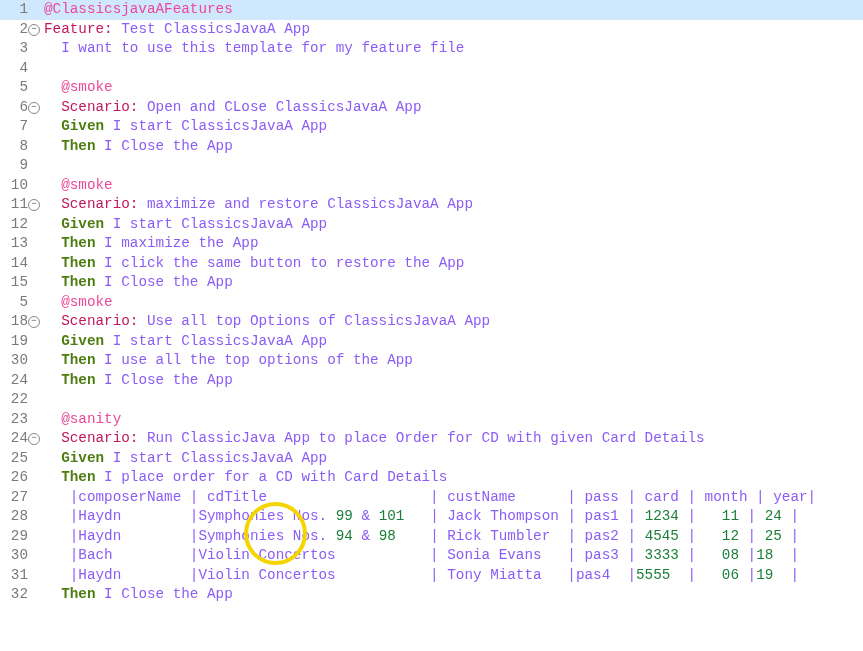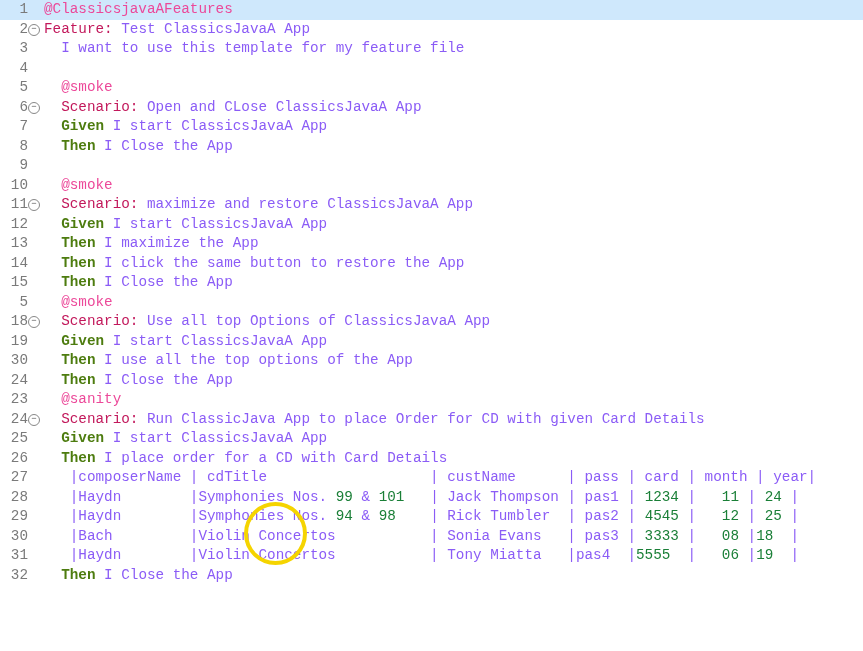--- a/index.html
+++ b/index.html
@@ -101,20 +101,21 @@
       <div class="line"><div class="gutter">11</div><div class="fold"><div class="fold-marker">−</div></div><div class="code"><span class="plain">  </span><span class="kw">Scenario:</span><span class="plain"> maximize and restore ClassicsJavaA App</span></div></div>
       <div class="line"><div class="gutter">12</div><div class="fold"></div><div class="code"><span class="plain">  </span><span class="stepkw">Given</span><span class="plain"> I start ClassicsJavaA App</span></div></div>
       <div class="line"><div class="gutter">13</div><div class="fold"></div><div class="code"><span class="plain">  </span><span class="stepkw">Then</span><span class="plain"> I maximize the App</span></div></div>
       <div class="line"><div class="gutter">14</div><div class="fold"></div><div class="code"><span class="plain">  </span><span class="stepkw">Then</span><span class="plain"> I click the same button to restore the App</span></div></div>
       <div class="line"><div class="gutter">15</div><div class="fold"></div><div class="code"><span class="plain">  </span><span class="stepkw">Then</span><span class="plain"> I Close the App</span></div></div>
       <div class="line"><div class="gutter">5</div><div class="fold"></div><div class="code"><span class="plain">  </span><span class="tag">@smoke</span></div></div>
       <div class="line"><div class="gutter">18</div><div class="fold"><div class="fold-marker">−</div></div><div class="code"><span class="plain">  </span><span class="kw">Scenario:</span><span class="plain"> Use all top Options of ClassicsJavaA App</span></div></div>
       <div class="line"><div class="gutter">19</div><div class="fold"></div><div class="code"><span class="plain">  </span><span class="stepkw">Given</span><span class="plain"> I start ClassicsJavaA App</span></div></div>
       <div class="line"><div class="gutter">30</div><div class="fold"></div><div class="code"><span class="plain">  </span><span class="stepkw">Then</span><span class="plain"> I use all the top options of the App</span></div></div>
       <div class="line"><div class="gutter">24</div><div class="fold"></div><div class="code"><span class="plain">  </span><span class="stepkw">Then</span><span class="plain"> I Close the App</span></div></div>
+      <div class="line"><div class="gutter">22</div><div class="fold"></div><div class="code"></div></div>
       <div class="line"><div class="gutter">23</div><div class="fold"></div><div class="code"><span class="plain">  </span><span class="tag">@sanity</span></div></div>
       <div class="line"><div class="gutter">24</div><div class="fold"><div class="fold-marker">−</div></div><div class="code"><span class="plain">  </span><span class="kw">Scenario:</span><span class="plain"> Run ClassicJava App to place Order for CD with given Card Details</span></div></div>
       <div class="line"><div class="gutter">25</div><div class="fold"></div><div class="code"><span class="plain">  </span><span class="stepkw">Given</span><span class="plain"> I start ClassicsJavaA App</span></div></div>
       <div class="line"><div class="gutter">26</div><div class="fold"></div><div class="code"><span class="plain">  </span><span class="stepkw">Then</span><span class="plain"> I place order for a CD with Card Details</span></div></div>
       <div class="line"><div class="gutter">27</div><div class="fold"></div><div class="code"><span class="plain">   |composerName | cdTitle                   | custName      | pass | card | month | year|</span></div></div>
       <div class="line"><div class="gutter">28</div><div class="fold"></div><div class="code"><span class="plain">   |Haydn        |Symphonies Nos. </span><span class="num">99</span><span class="plain"> &amp; </span><span class="num">101</span><span class="plain">   | Jack Thompson | pas1 | </span><span class="num">1234</span><span class="plain"> |   </span><span class="num">11</span><span class="plain"> | </span><span class="num">24</span><span class="plain"> |</span></div></div>
       <div class="line"><div class="gutter">29</div><div class="fold"></div><div class="code"><span class="plain">   |Haydn        |Symphonies Nos. </span><span class="num">94</span><span class="plain"> &amp; </span><span class="num">98</span><span class="plain">    | Rick Tumbler  | pas2 | </span><span class="num">4545</span><span class="plain"> |   </span><span class="num">12</span><span class="plain"> | </span><span class="num">25</span><span class="plain"> |</span></div></div>
       <div class="line"><div class="gutter">30</div><div class="fold"></div><div class="code"><span class="plain">   |Bach         |Violin Concertos           | Sonia Evans   | pas3 | </span><span class="num">3333</span><span class="plain"> |   </span><span class="num">08</span><span class="plain"> |</span><span class="num">18</span><span class="plain">  |</span></div></div>
       <div class="line"><div class="gutter">31</div><div class="fold"></div><div class="code"><span class="plain">   |Haydn        |Violin Concertos           | Tony Miatta   |pas4  |</span><span class="num">5555</span><span class="plain">  |   </span><span class="num">06</span><span class="plain"> |</span><span class="num">19</span><span class="plain">  |</span></div></div>
       <div class="line"><div class="gutter">32</div><div class="fold"></div><div class="code"><span class="plain">  </span><span class="stepkw">Then</span><span class="plain"> I Close the App</span></div></div>

